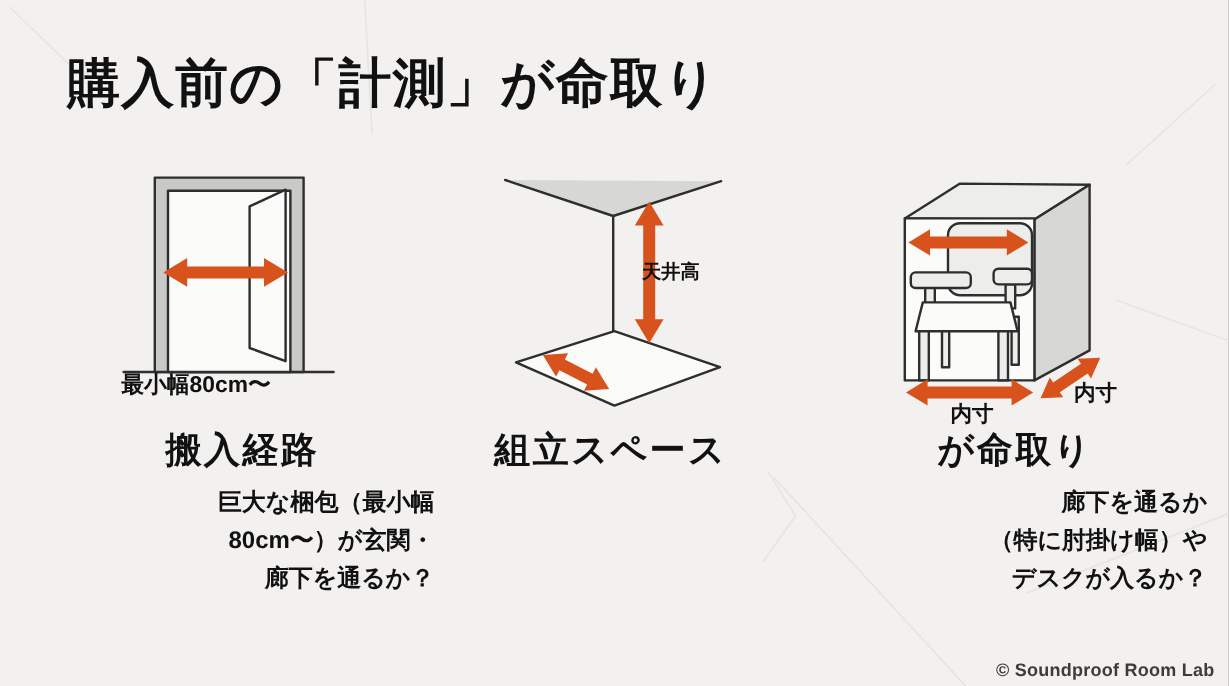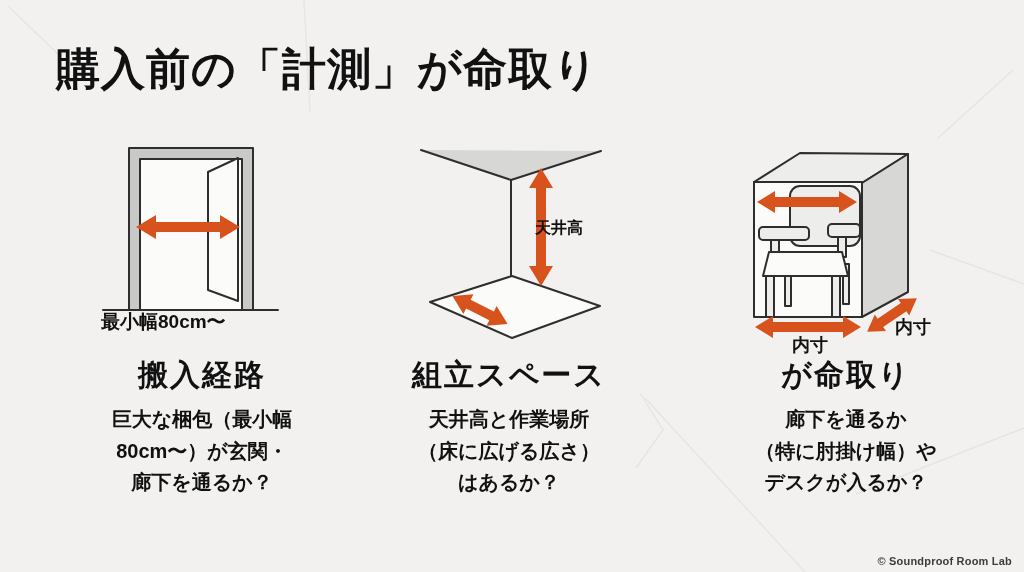--- a/index.html
+++ b/index.html
@@ -27,26 +27,26 @@
   .arrow{fill:var(--arrow);stroke:none;}
   .small-label{
     position:absolute;font-size:19px;font-weight:800;color:var(--text);
     white-space:nowrap;line-height:1.1;
   }
   .col-heading{
     position:absolute;width:300px;top:355px;text-align:center;
     font-size:30px;font-weight:900;letter-spacing:2px;color:var(--text);
   }
   .col-body{
-    position:absolute;width:320px;top:404px;text-align:center;
+    position:absolute;width:320px;top:404px;text-align:right;
     font-size:20px;font-weight:800;line-height:1.58;color:var(--text);
     white-space:pre-line;
   }
   .watermark{
-    position:absolute;right:12px;bottom:5px;font-size:11px;font-weight:700;
+    position:absolute;right:12px;bottom:5px;font-size:15px;font-weight:700;
     color:var(--watermark_color);letter-spacing:.2px;
   }
 </style>
 </head>
 <body>
 
 <div class="stage">
 
   <svg class="creases" width="1024" height="572" viewBox="0 0 1024 572">
     <g stroke="var(--crease)" stroke-width="1.4" fill="none" opacity="0.9">
@@ -126,21 +126,18 @@
   <div class="small-label" style="left:770px;top:336px;width:80px;text-align:center;font-size:18px;">内寸</div>
   <div class="small-label" style="left:895px;top:318px;font-size:18px;">内寸</div>
 
   <div class="col-heading" style="left:52px;">搬入経路</div>
   <div class="col-heading" style="left:359px;">組立スペース</div>
   <div class="col-heading" style="left:696px;">が命取り</div>
 
   <div class="col-body" style="left:42px;">巨大な梱包（最小幅
 80cm〜）が玄関・
 廊下を通るか？</div>
-  <div class="col-body" style="left:349px;">天井高と作業場所
-（床に広げる広さ）
-はあるか？</div>
   <div class="col-body" style="left:686px;">廊下を通るか
 （特に肘掛け幅）や
 デスクが入るか？</div>
 
   <div class="watermark">© Soundproof Room Lab</div>
 </div>
 
 </body></html>

